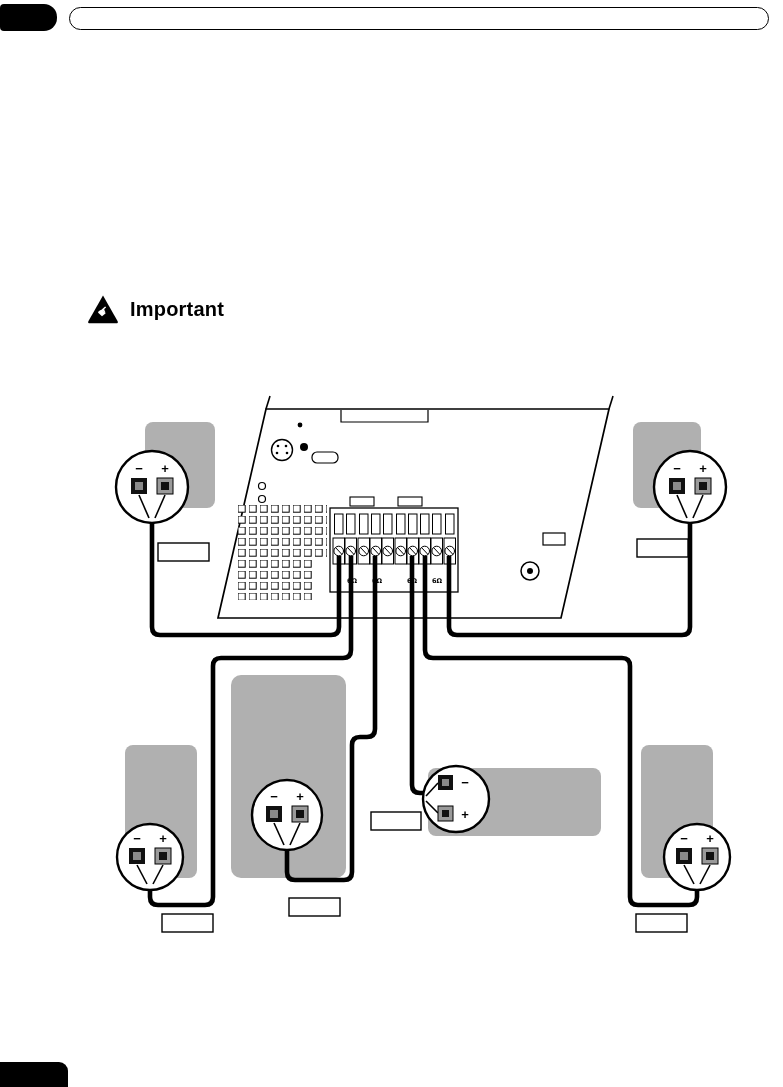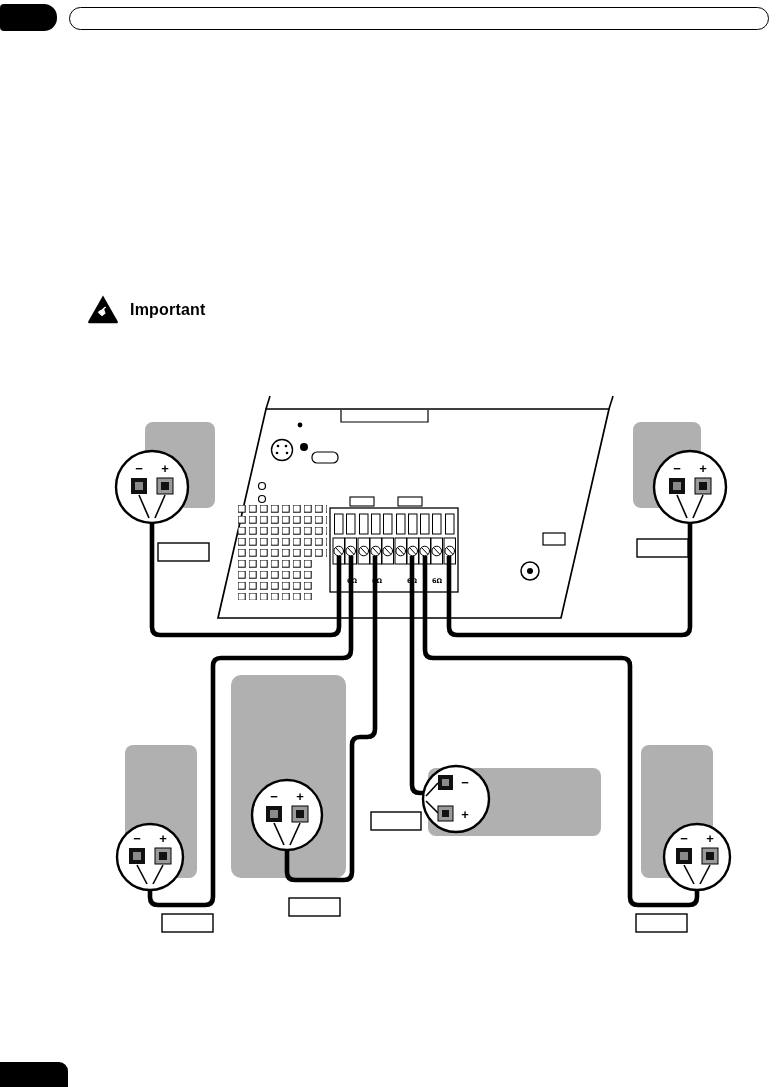--- a/index.html
+++ b/index.html
@@ -12,21 +12,21 @@
     border-radius:4px 13px 13px 4px;
   }
   .header-bar{
     position:absolute;left:69px;top:7px;width:700px;height:23px;background:#fff;
     border:1.6px solid #000;border-radius:13px;box-sizing:border-box;
     display:flex;align-items:center;padding-left:14px;font-weight:bold;font-size:12px;
   }
   .important{
     position:absolute;left:86px;top:294px;display:flex;align-items:center;
   }
-  .imp-text{margin-left:10px;font-size:16px;font-weight:bold;color:#000;letter-spacing:.2px;}
+  .imp-text{margin-left:10px;font-size:20px;font-weight:bold;color:#000;letter-spacing:.2px;}
   .imp-glyph{font:13px "DejaVu Sans", sans-serif;fill:#fff;}
   .page-tab{
     position:absolute;left:0;top:1062px;width:68px;height:25px;background:#000;
     border-radius:0 9px 0 0;color:#fff;font-size:10px;display:flex;align-items:center;justify-content:center;
   }
   svg.diagram{position:absolute;left:0;top:0;}
   .pol{font:700 13px "Liberation Sans", sans-serif;fill:#000;text-anchor:middle;}
   .impedance{font:700 6.5px "DejaVu Sans", sans-serif;fill:#000;text-anchor:middle;}
   .callout-text{font:8px "Liberation Sans", sans-serif;fill:#000;text-anchor:middle;}
   .wire{fill:none;stroke:#000;stroke-width:4.6;}

